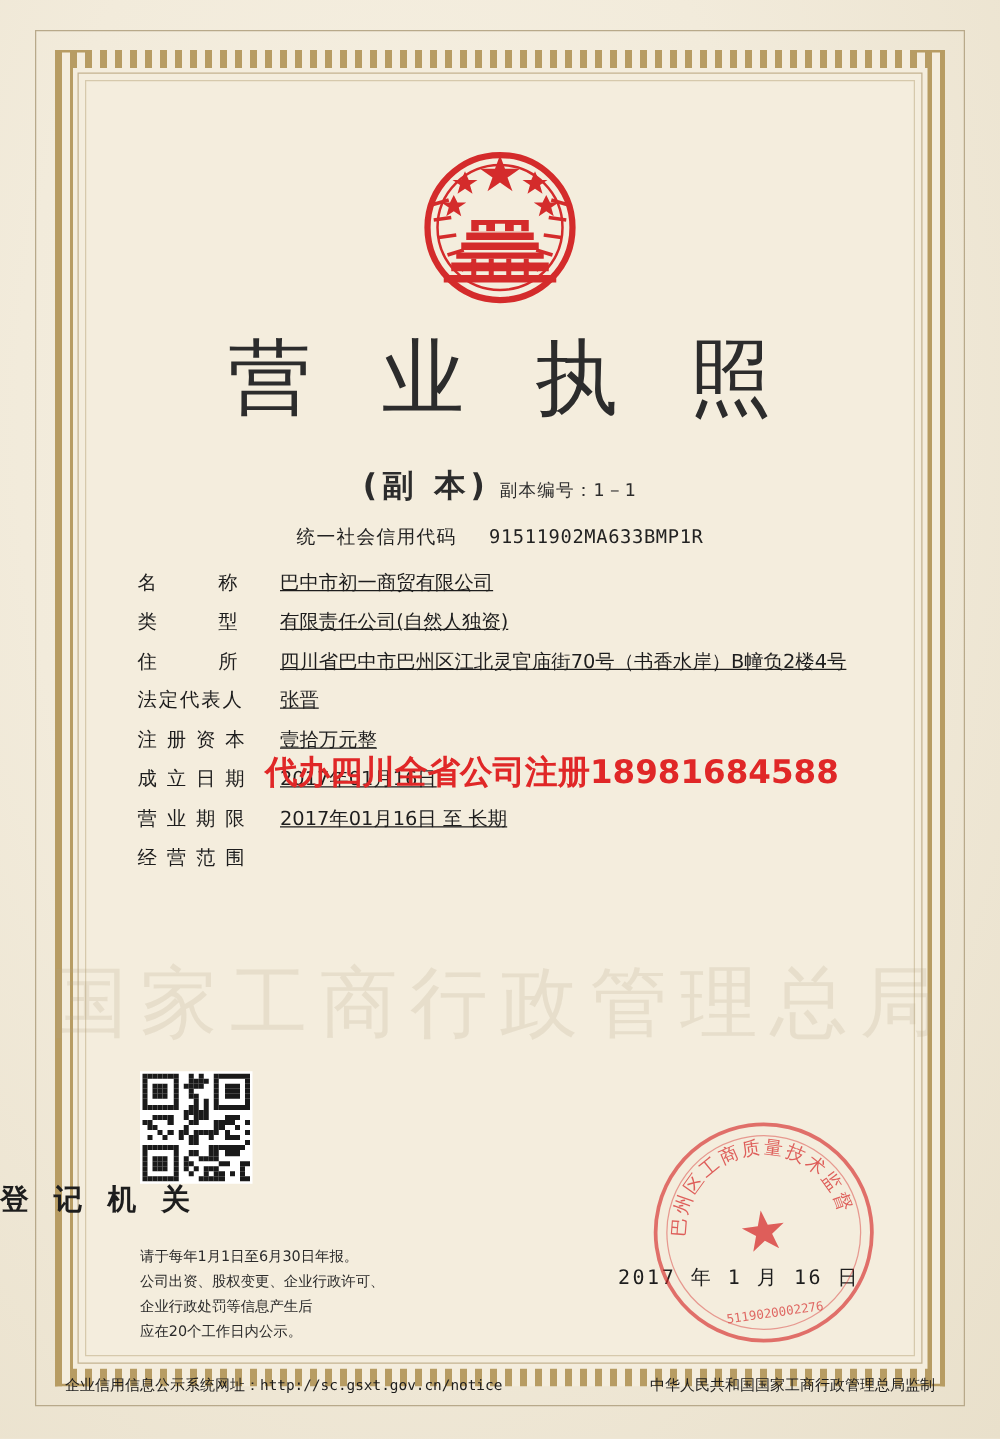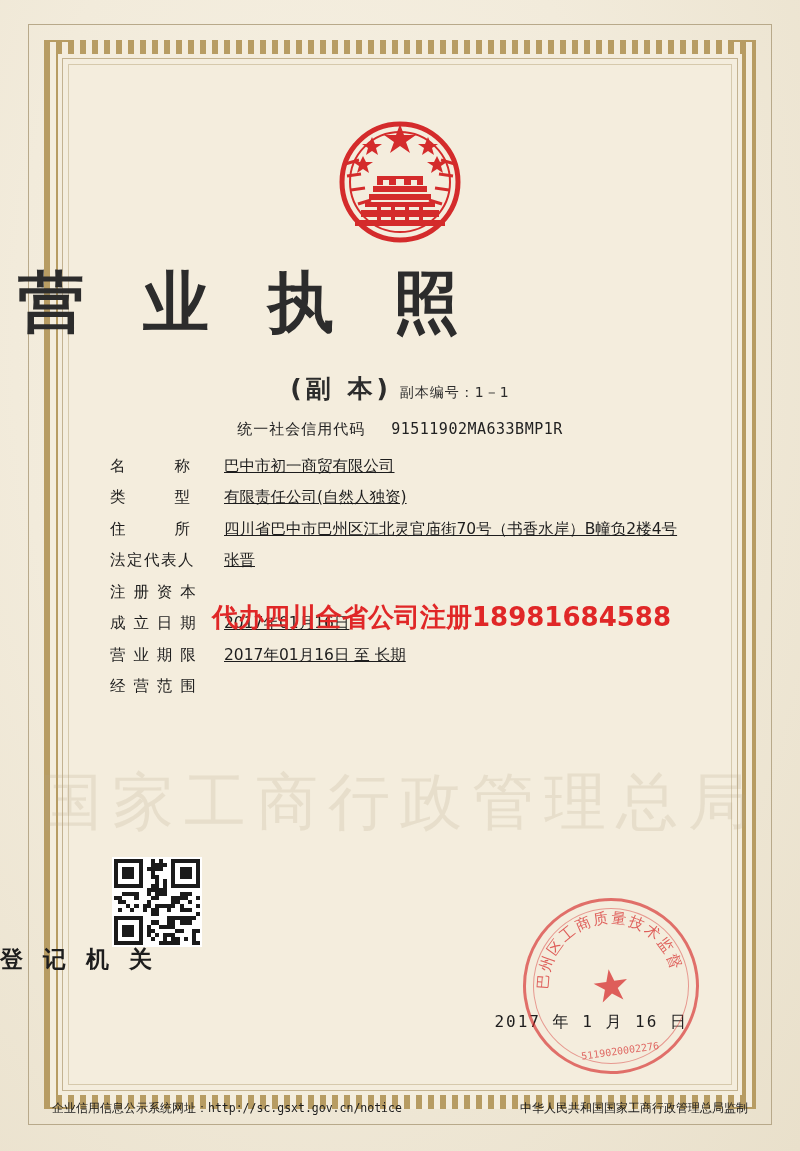--- a/index.html
+++ b/index.html
@@ -54,23 +54,24 @@
     pointer-events:none;
   }
 
   
   .emblem{
     position:absolute;left:50%;top:104px;transform:translateX(-50%);
     width:150px;height:150px;
   }
   .title{
     position:absolute;left:0;right:0;top:258px;
+    text-align:center;
     font-size:66px;
     letter-spacing:18px;
-    font-weight:bold;
+    font-weight:normal;
     color:#2c2c2c;
     font-family:"DejaVu Sans","Liberation Sans",sans-serif;
     text-indent:18px;
   }
   .subtitle-row{
     position:absolute;left:0;right:0;top:372px;text-align:center;
   }
   .subtitle{
     font-size:25px;font-weight:bold;color:#2c2c2c;letter-spacing:4px;
   }
@@ -260,20 +261,21 @@
     <div class="field">
       <div class="f-label">住　　所</div>
       <div class="f-value">四川省巴中市巴州区江北灵官庙街70号（书香水岸）B幢负2楼4号</div>
     </div>
     <div class="field">
       <div class="f-label tight">法定代表人</div>
       <div class="f-value">张晋</div>
     </div>
     <div class="field">
       <div class="f-label tight">注 册 资 本</div>
+      <div class="f-value">壹拾万元整</div>
     </div>
     <div class="field">
       <div class="f-label tight">成 立 日 期</div>
       <div class="f-value">2017年01月16日</div>
     </div>
     <div class="field">
       <div class="f-label tight">营 业 期 限</div>
       <div class="f-value">2017年01月16日  至  长期</div>
     </div>
     <div class="field scope">
@@ -740,20 +742,26 @@
         <path id="arcpath" d="M 22,85 A 63,63 0 1 1 148,85"></path>
       </defs>
       <text>
         <textPath href="#arcpath" startOffset="50%" text-anchor="middle">巴中市巴州区工商质量技术监督管理局</textPath>
       </text>
     </svg>
     <div class="star">★</div>
     <div class="code">5119020002276</div>
   </div>
 
+  <div class="notes">
+    <div>请于每年1月1日至6月30日年报。</div>
+    <div>公司出资、股权变更、企业行政许可、</div>
+    <div>企业行政处罚等信息产生后</div>
+    <div>应在20个工作日内公示。</div>
+  </div>
 
   <div class="bottom">
     <div>
       <span>企业信用信息公示系统网址：</span><span class="url">http://sc.gsxt.gov.cn/notice</span>
     </div>
     <div>中华人民共和国国家工商行政管理总局监制</div>
   </div>
 
 </div>
 

